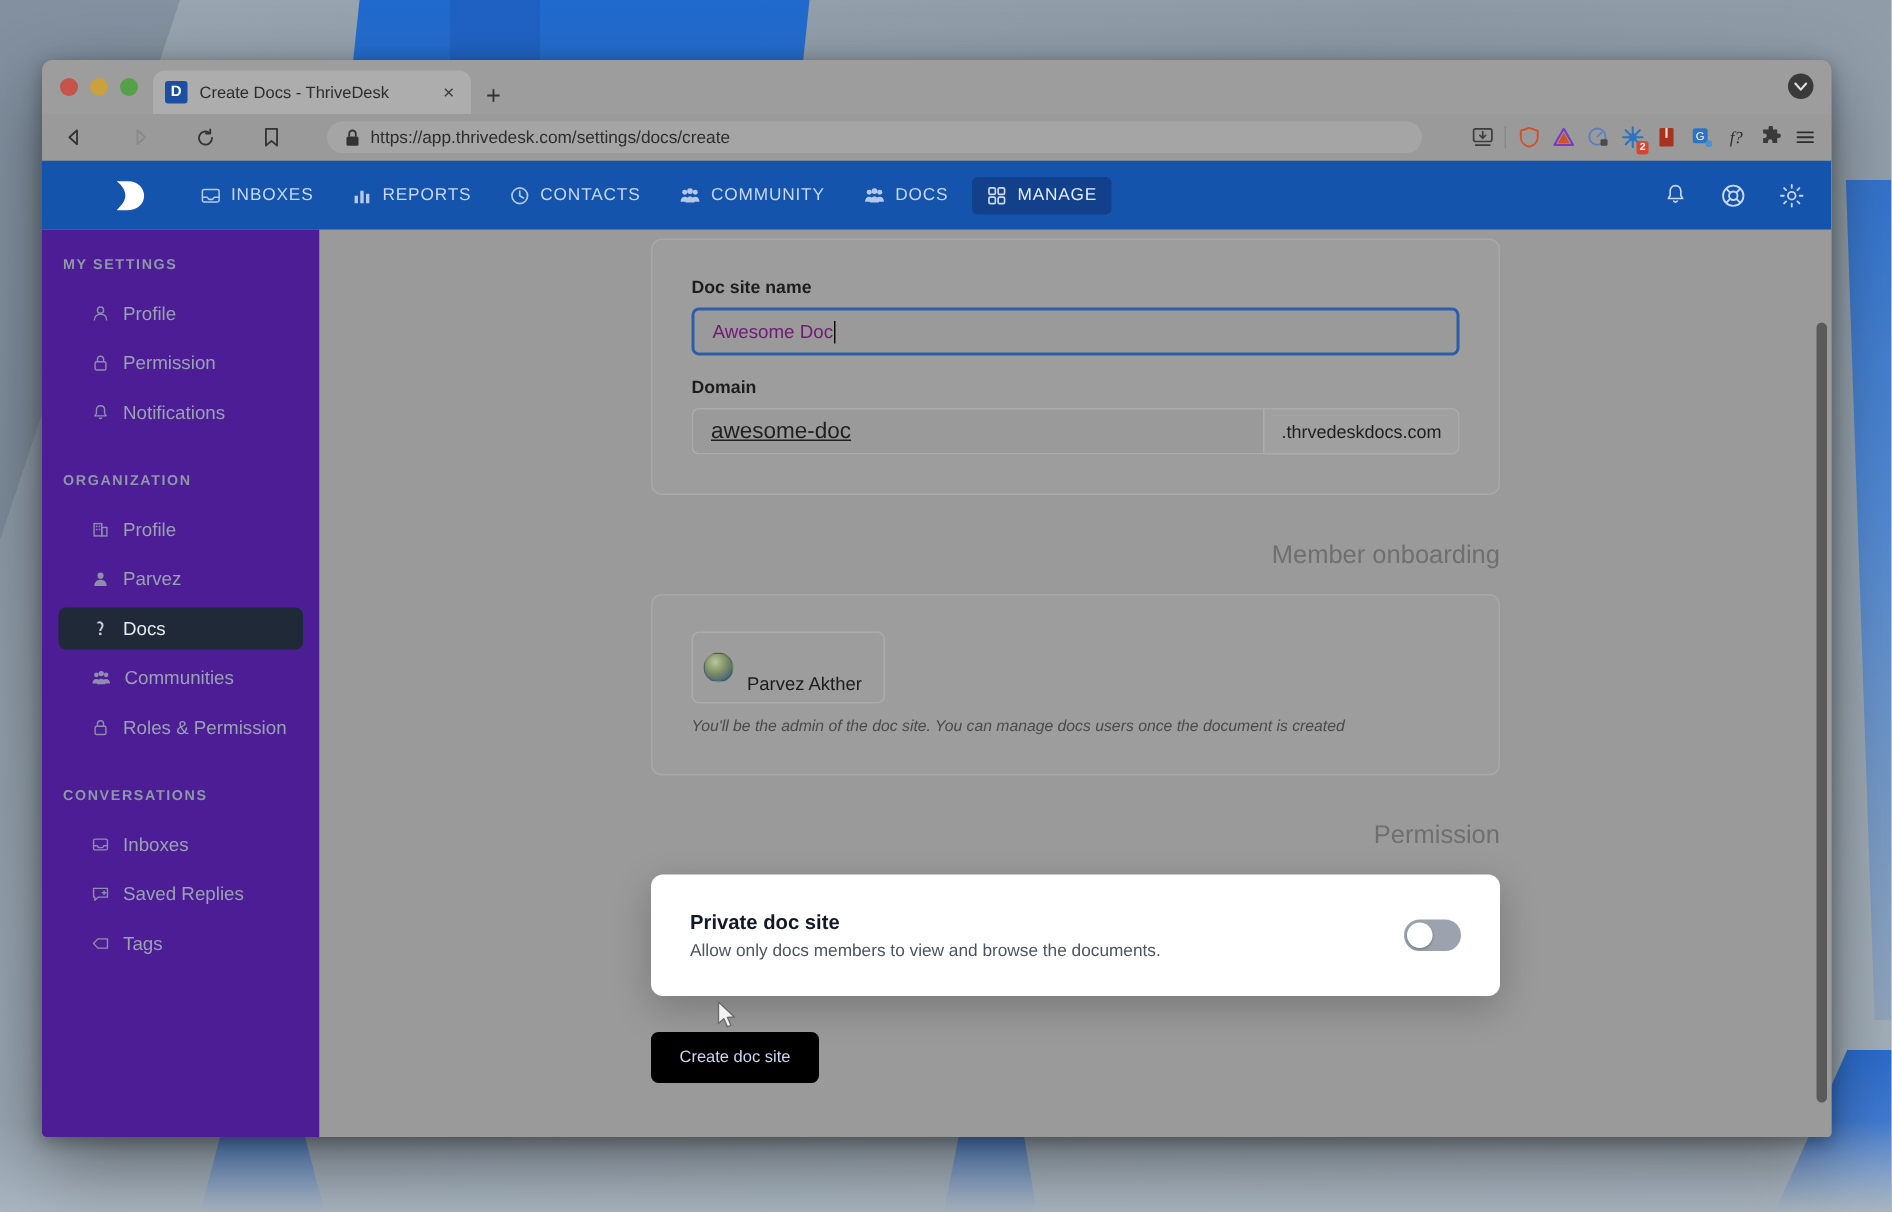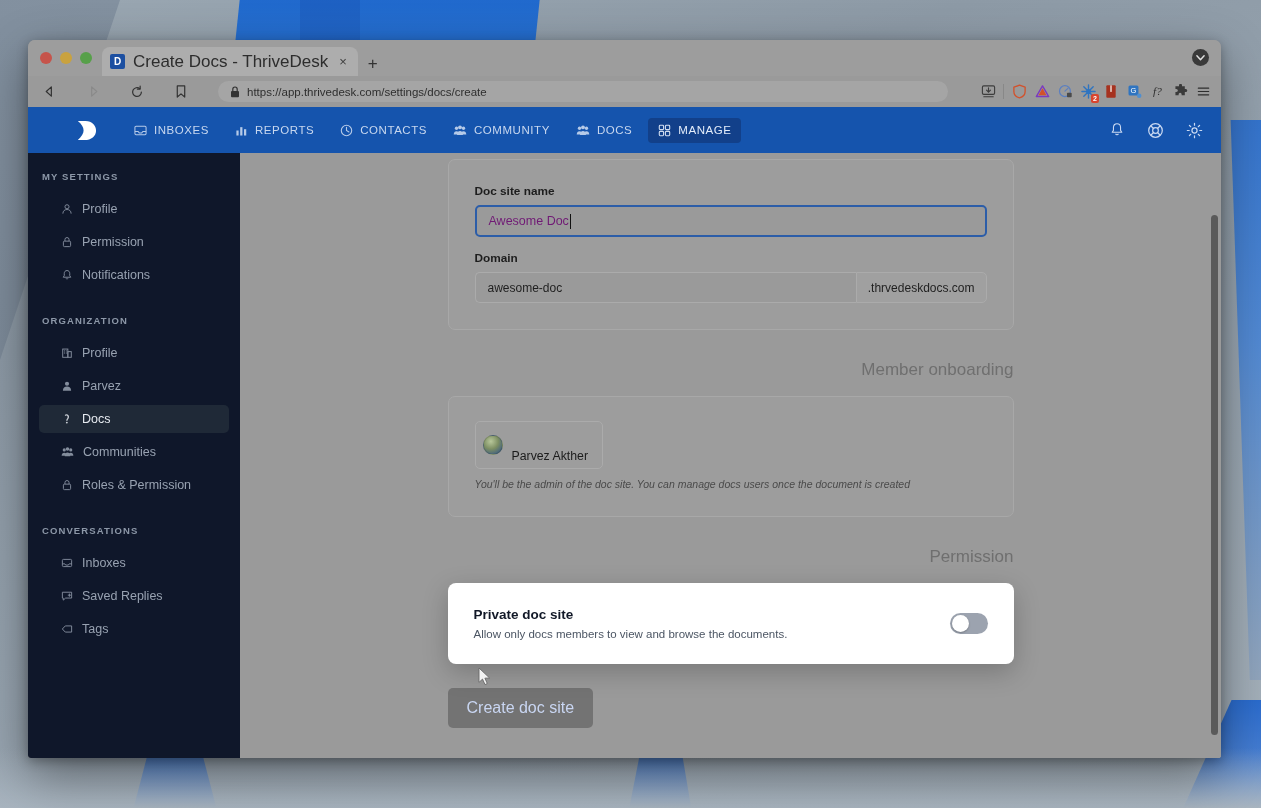--- a/index.html
+++ b/index.html
@@ -106,21 +106,21 @@
     width: 15px; height: 15px;
     background: #1c4fa1;
     border-radius: 2px;
     color: #fff;
     font-size: 10px;
     font-weight: bold;
     display: flex; align-items: center; justify-content: center;
     flex: none;
   }
   .tab-title {
-    font-size: 17px;
+    font-size: 11px;
     color: #2d2d2d;
     white-space: nowrap;
     overflow: hidden;
     text-overflow: ellipsis;
     flex: 1;
   }
   .tab-close { font-size: 13px; color: #3d3d3d; padding: 0 3px; line-height: 1; }
   .new-tab {
     font-size: 17px; color: #333;
     margin: 0 0 4px 10px;
@@ -212,22 +212,22 @@
     margin-left: auto;
     display: flex; align-items: center; gap: 22px;
   }
   .nav-right .ic { color: #c9d9f2; display:flex; }
 
   
   .appbody { display: flex; height: calc(100% - 46px); position: relative; }
 
   
   .sidebar {
-    width: 212px;
-    background: #0f172a;
+    width: 185px;
+    background: #4c1d95;
     padding: 18px 0 0 0;
     flex: none;
     overflow: hidden;
   }
   .side-group-title {
     font-size: 9.5px;
     letter-spacing: 1.1px;
     color: #8d98a8;
     font-weight: bold;
     padding: 0 0 0 14px;
@@ -299,22 +299,23 @@
   }
   .domain-input {
     flex: 1;
     height: 31px;
     border: 1px solid #ababab;
     border-right: none;
     border-radius: 5px 0 0 5px;
     background: #9a9a9a;
     display: flex; align-items: center;
     padding: 0 12px;
-    font-size: 12px;
+    font-size: 15px;
     color: #1f1f1f;
+    text-decoration: underline;
   }
   .domain-suffix {
     height: 31px;
     border: 1px solid #ababab;
     border-radius: 0 5px 5px 0;
     background: #a0a0a0;
     display: flex; align-items: center;
     padding: 0 11px;
     font-size: 12px;
     color: #1f1f1f;
@@ -378,25 +379,25 @@
   .toggle .knob {
     position: absolute;
     left: 2px; top: 2px;
     width: 17px; height: 17px;
     border-radius: 50%;
     background: #ffffff;
     box-shadow: 0 1px 2px rgba(0,0,0,.25);
   }
 
   .primary-btn {
-    background: #737373;
+    background: #000000;
     color: #c9d6f2;
     border: none;
     border-radius: 5px;
-    font-size: 16px;
+    font-size: 11px;
     padding: 11px 19px;
     font-family: "Liberation Sans", sans-serif;
     cursor: default;
   }
 
   
   .page-scrollbar {
     position: absolute;
     right: 2px; top: 0; bottom: 0;
     width: 9px;

